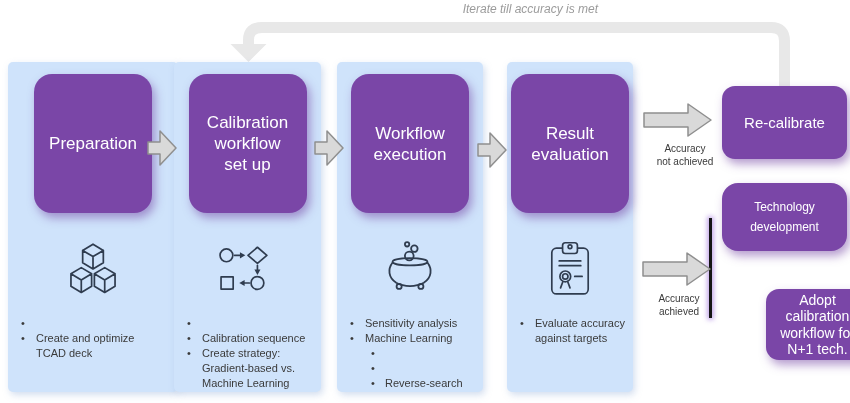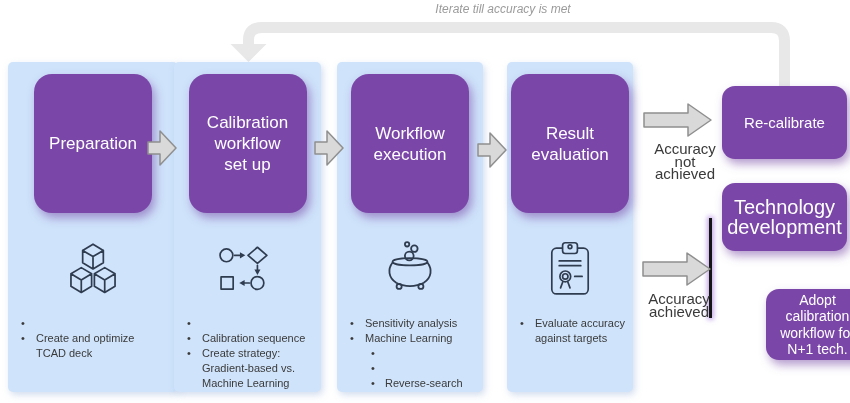--- a/index.html
+++ b/index.html
@@ -4,21 +4,21 @@
 <style>
   html,body{margin:0;padding:0;background:#ffffff;}
   #canvas{
     position:relative; width:850px; height:403px; overflow:hidden;
     font-family:"Liberation Sans", sans-serif; background:#ffffff;
   }
   .pre{white-space:pre-line;}
   
   .loop-svg{position:absolute; left:0; top:0; z-index:0;}
   .iterate-label{
-    position:absolute; left:408px; top:2px; width:190px; text-align:center;
+    position:absolute; left:408px; top:2px; width:190px; text-align:right;
     font-size:12px; font-style:italic; color:#9b9b9b; z-index:3;
   }
   
   .col{
     position:absolute; top:62px; height:330px; background:#cfe3fb; border-radius:5px;
     box-shadow:2px 3px 7px rgba(130,160,210,0.35); z-index:1;
   }
   .stagebox{
     position:absolute; top:12px; left:50%; transform:translateX(-50%);
     width:118px; height:139px; background:#7a46a7; border-radius:18px;
@@ -34,31 +34,31 @@
   .icon .filled{fill:#2f3c4f; stroke:none;}
   .bullets{position:absolute; top:254px; left:0; right:2px;}
   .b{display:flex; align-items:flex-start; font-size:11px; line-height:15px; color:#3a3a3a;}
   .b .dot{flex:none; width:14px; margin-left:8px; text-align:center;}
   .b .bt{flex:1; padding-left:6px;}
   .b.sub{margin-left:26px;}
   .b.sub .dot{width:12px; margin-left:4px;}
   
   .arrow-svg{position:absolute; z-index:2;}
   .alabel{
-    position:absolute; font-size:15px; line-height:12.5px; color:#3a3a3a;
+    position:absolute; font-size:10px; line-height:12.5px; color:#3a3a3a;
     text-align:center; z-index:2;
   }
   
   .outbox{
     position:absolute; background:#7a46a7; border-radius:13px; color:#ffffff;
     display:flex; align-items:center; justify-content:center; text-align:center;
     box-shadow:3px 5px 10px rgba(110,60,160,0.5); z-index:2;
   }
   #box-recalibrate{left:722px; top:86px;  width:125px; height:73px; font-size:15px;}
-  #box-techdev    {left:722px; top:183px; width:125px; height:68px; font-size:20px; line-height:20px;}
+  #box-techdev    {left:722px; top:183px; width:125px; height:68px; font-size:12px; line-height:20px;border-radius:16px;}
   #box-adopt      {left:766px; top:289px; width:103px; height:71px; font-size:14px; line-height:16.5px;}
   .branch-line{
     position:absolute; left:709px; top:218px; width:3px; height:100px;
     background:#151515; box-shadow:0 0 5px 1.5px rgba(170,130,225,0.8); z-index:1;
   }
 </style>
 </head>
 <body>
 
 <div id="canvas">

